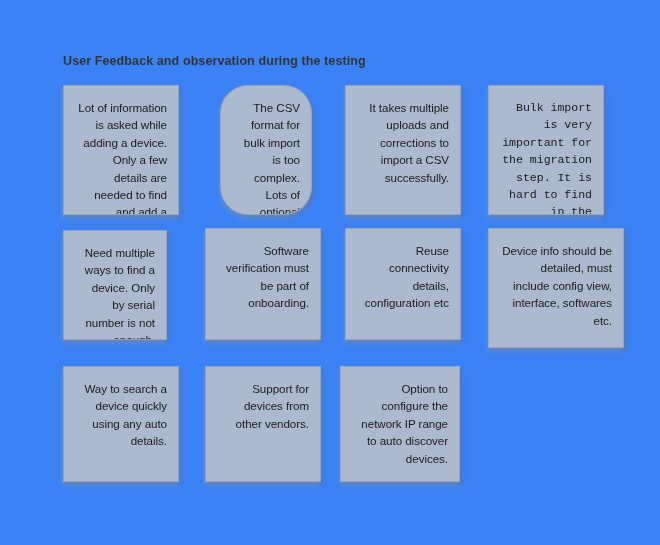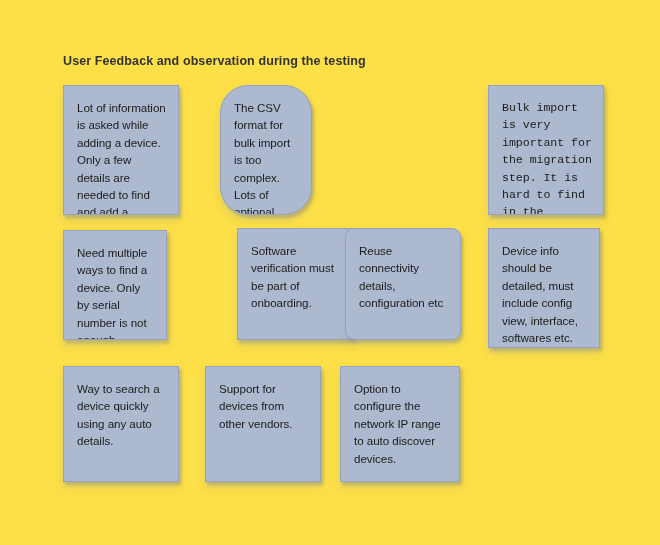--- a/index.html
+++ b/index.html
@@ -15,21 +15,22 @@
     font-family: "Liberation Sans", sans-serif;
     position: relative;
   }
 
   #board {
     position: absolute;
     left: 0;
     top: 0;
     width: 660px;
     height: 545px;
-    background: #fde047;
+    background: #3b82f6;
+    text-align: right;
   }
 
   #board-title {
     position: absolute;
     left: 63px;
     top: 53px;
     font-size: 12.5px;
     font-weight: bold;
     letter-spacing: 0.1px;
     color: #333333;
@@ -69,43 +70,46 @@
   }
 
   
   #card-r1c1 { left: 63px;  top: 85px;  width: 116px; height: 130px; }
   #card-r1c2 { left: 220px; top: 85px;  width: 92px; height: 130px; border-radius: 28px; }
   #card-r1c3 { left: 345px; top: 85px;  width: 116px; height: 130px; }
   #card-r1c4 { left: 488px; top: 85px;  width: 116px; height: 130px; font-family: Liberation Mono, monospace; }
 
   
   #card-r2c1 { left: 63px;  top: 230px; width: 104px; height: 110px; }
-  #card-r2c2 { left: 205px; top: 228px; width: 116px; height: 112px; margin-left: 32px; }
-  #card-r2c3 { left: 345px; top: 228px; width: 116px; height: 112px; border-radius: 9px; }
-  #card-r2c4 { left: 488px; top: 228px; width: 112px; height: 120px; }
+  #card-r2c2 { left: 205px; top: 228px; width: 116px; height: 112px; }
+  #card-r2c3 { left: 345px; top: 228px; width: 116px; height: 112px; }
+  #card-r2c4 { left: 488px; top: 228px; width: 136px; height: 120px; }
 
   
   #card-r3c1 { left: 63px;  top: 366px; width: 116px; height: 116px; }
   #card-r3c2 { left: 205px; top: 366px; width: 116px; height: 116px; }
   #card-r3c3 { left: 340px; top: 366px; width: 120px; height: 116px; }
 </style>
 </head>
 <body>
 
 <div id="board">
 
   <div id="board-title">User Feedback and observation during the testing</div>
 
   <div id="cards-layer">
 
     <div class="card" id="card-r1c1">
       <span class="card-text">Lot of information is asked while adding a device. Only a few details are needed to find and add a device.</span>
     </div>
     <div class="card" id="card-r1c2">
       <span class="card-text">The CSV format for bulk import is too complex. Lots of optional fields.</span>
+    </div>
+    <div class="card" id="card-r1c3">
+      <span class="card-text">It takes multiple uploads and corrections to import a CSV successfully.</span>
     </div>
     <div class="card" id="card-r1c4">
       <span class="card-text">Bulk import is very important for the migration step. It is hard to find in the current UI.</span>
     </div>
 
     <div class="card" id="card-r2c1">
       <span class="card-text">Need multiple ways to find a device. Only by serial number is not enough.</span>
     </div>
     <div class="card" id="card-r2c2">
       <span class="card-text">Software verification must be part of onboarding.</span>

